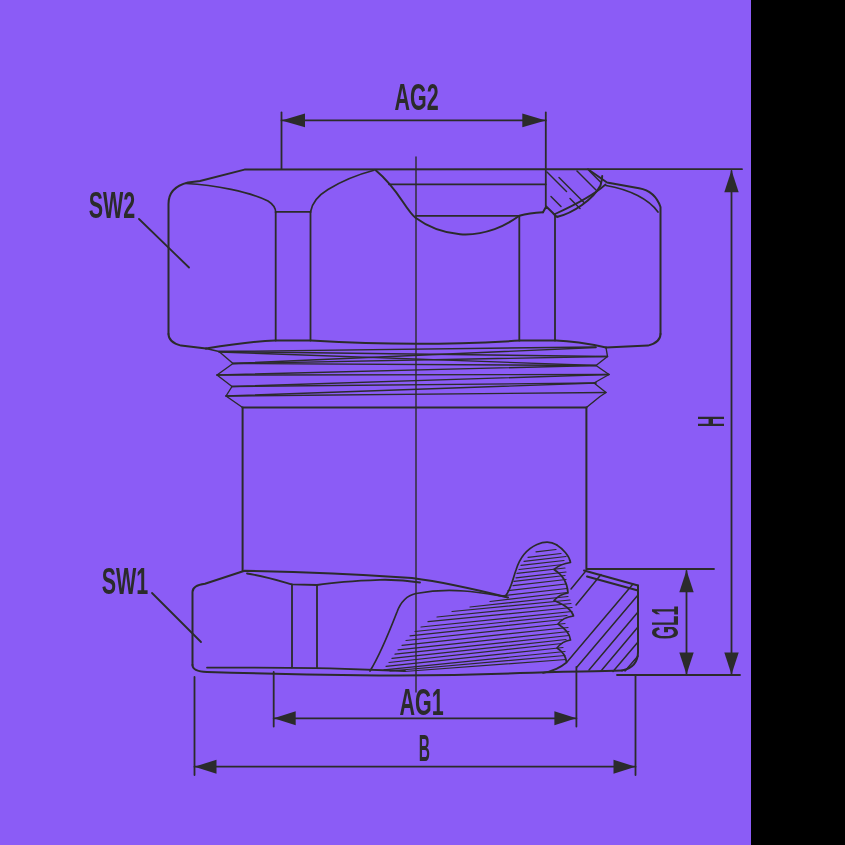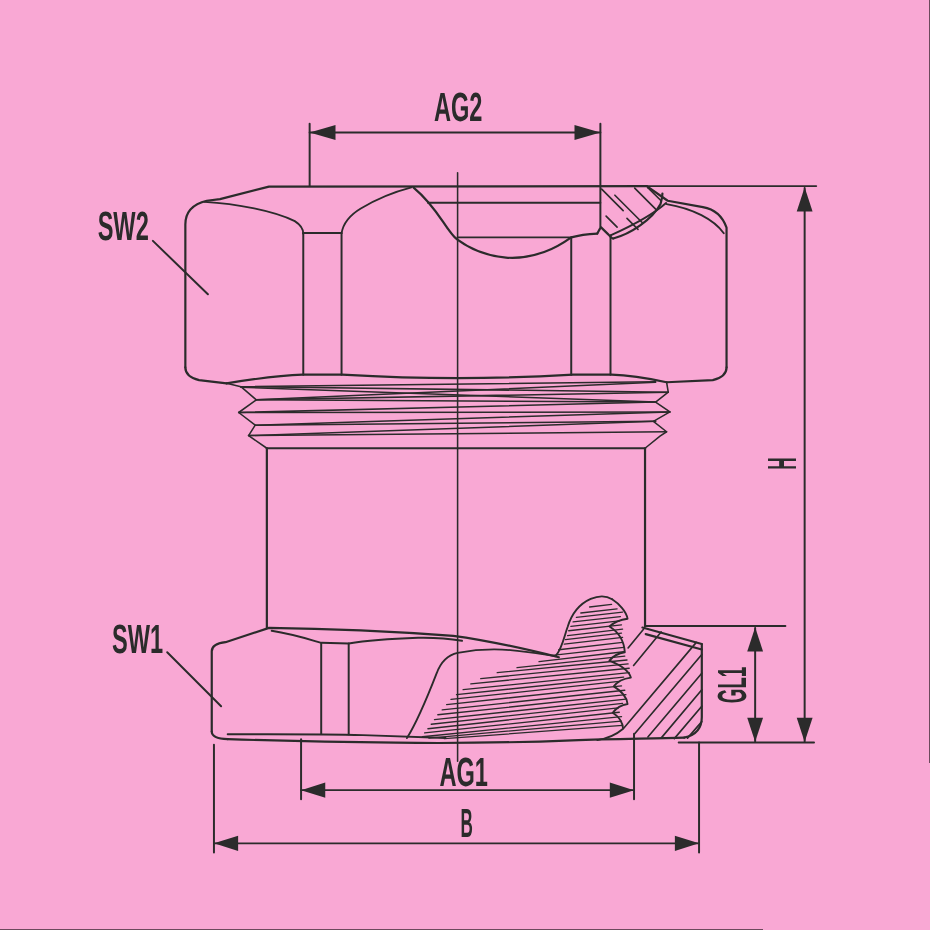--- a/index.html
+++ b/index.html
@@ -1,16 +1,16 @@
 <!DOCTYPE html>
 <html><head>
 <meta charset="utf-8">
 <style>
   html,body{margin:0;padding:0;background:#000;}
-  #stage{position:relative;width:845px;height:845px;background:#f9a8d4;overflow:hidden;}
+  #stage{position:relative;width:751px;height:845px;background:#8b5cf6;overflow:hidden;}
   svg{display:block;}
   text{font-family:"Liberation Sans",sans-serif;fill:#2b2b2b;}
 </style>
 </head>
 <body>
 
 <div id="stage">
 <svg width="845" height="845" viewBox="0 0 845 845" fill="none" stroke="#2b2b2b" stroke-width="2" stroke-linecap="round" stroke-linejoin="round">
 
   <g stroke-width="1.4">

